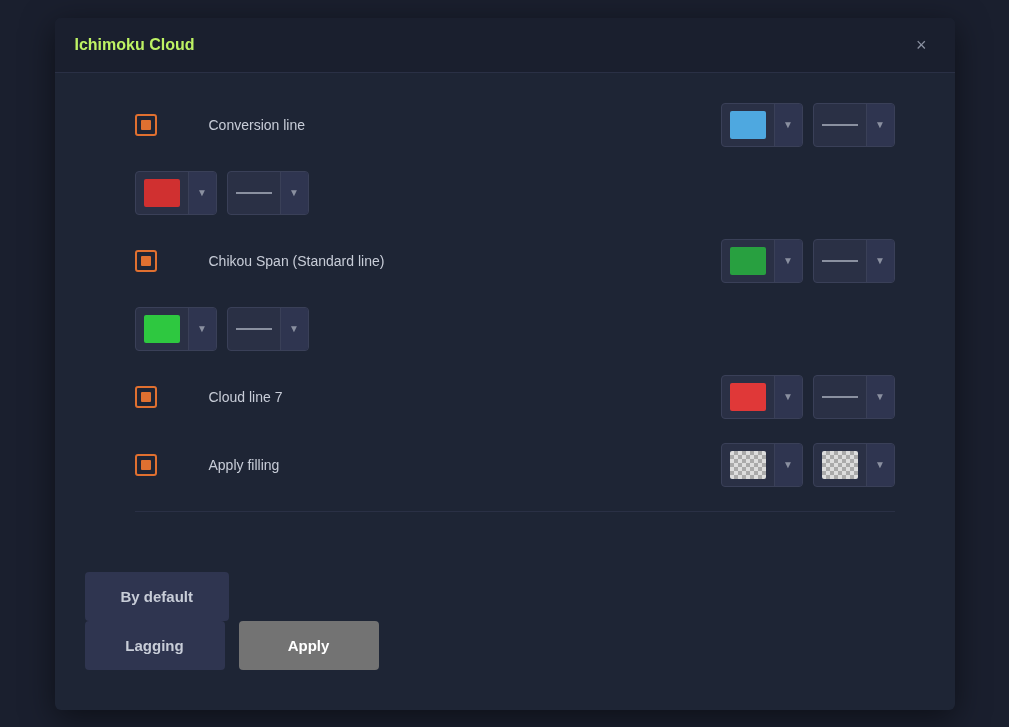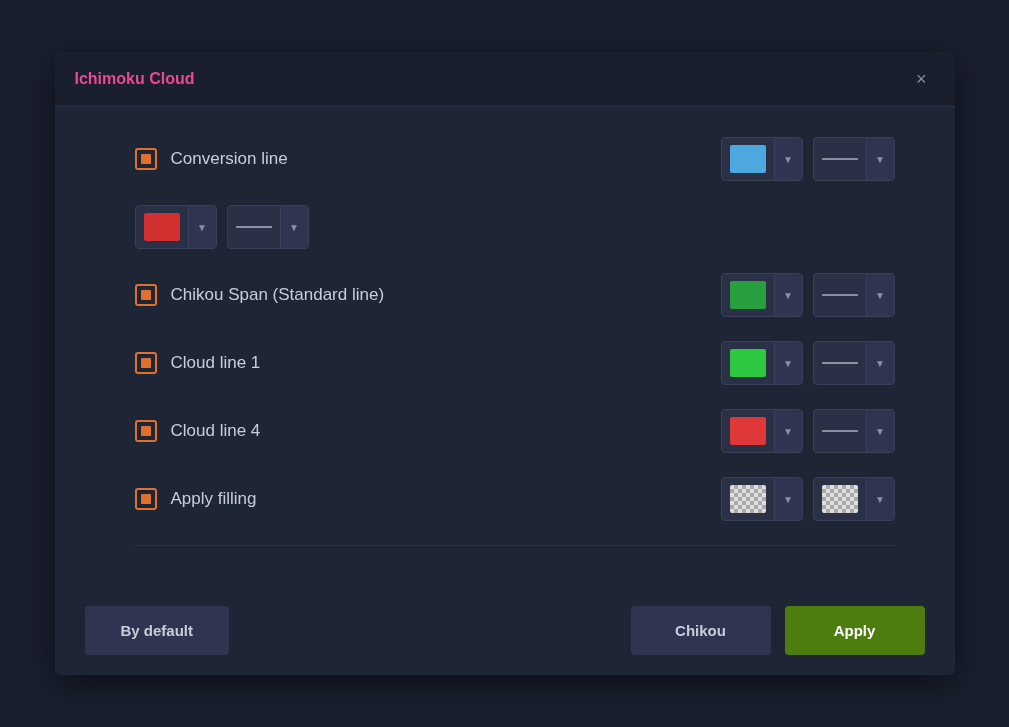--- a/index.html
+++ b/index.html
@@ -27,21 +27,21 @@
     .dialog-header {
       background: #1a1f2e;
       padding: 14px 20px;
       display: flex;
       align-items: center;
       justify-content: space-between;
       border-bottom: 1px solid #2a3045;
     }
 
     .dialog-title {
-      color: #ec4899;
+      color: #bef264;
       font-size: 16px;
       font-weight: 600;
     }
 
     .close-btn {
       background: none;
       border: none;
       color: #8a90a0;
       font-size: 18px;
       cursor: pointer;
@@ -81,21 +81,22 @@
 
     .checkbox-inner {
       width: 10px;
       height: 10px;
       background: #e07030;
       border-radius: 1px;
     }
 
     .row-label {
       color: #c8cdd8;
-      font-size: 17px;
+      font-size: 14px;
+      margin-left: 38px;
     }
 
     .row-controls {
       display: flex;
       align-items: center;
       gap: 10px;
     }
 
     .color-dropdown {
       display: flex;
@@ -169,24 +170,25 @@
       background-color: #ddd;
     }
 
     .divider {
       border: none;
       border-top: 1px solid #2a3045;
       margin: 10px 0 24px;
     }
 
     .dialog-footer {
-      padding: 16px 30px 20px;
-      display: flex;
-      align-items: center;
+      padding: 16px 30px 40px;
+      display: flex;
+      align-items: flex-start;
       justify-content: space-between;
+      flex-direction: column;
     }
 
     .footer-left {}
     .footer-right {
       display: flex;
       gap: 14px;
     }
 
     .btn {
       padding: 16px 36px;
@@ -202,21 +204,21 @@
       color: #c8cdd8;
     }
 
     .btn-cancel {
       background: #2f3550;
       color: #c8cdd8;
       min-width: 140px;
     }
 
     .btn-apply {
-      background: #4d7c0f;
+      background: #737373;
       color: #fff;
       min-width: 140px;
     }
   </style>
 </head>
 <body>
 
 <div class="dialog">
   <div class="dialog-header">
     <span class="dialog-title">Ichimoku Cloud</span>
@@ -280,47 +282,41 @@
             </div>
             <div class="line-dropdown">
               <div class="line-swatch">
                 <div class="line-swatch-inner"></div>
               </div>
               <div class="dropdown-arrow">▼</div>
             </div>
           </div>
         </div>
         <div class="row">
+          <div class="row-controls">
+            <div class="color-dropdown">
+              <div class="color-swatch">
+                <div class="color-swatch-inner" style="background: rgb(46, 200, 64);"></div>
+              </div>
+              <div class="dropdown-arrow">▼</div>
+            </div>
+            <div class="line-dropdown">
+              <div class="line-swatch">
+                <div class="line-swatch-inner"></div>
+              </div>
+              <div class="dropdown-arrow">▼</div>
+            </div>
+          </div>
+        </div>
+        <div class="row">
           <div class="row-left">
             <div class="checkbox-icon">
               <div class="checkbox-inner"></div>
             </div>
-            <span class="row-label">Cloud line 1</span>
-          </div>
-          <div class="row-controls">
-            <div class="color-dropdown">
-              <div class="color-swatch">
-                <div class="color-swatch-inner" style="background: rgb(46, 200, 64);"></div>
-              </div>
-              <div class="dropdown-arrow">▼</div>
-            </div>
-            <div class="line-dropdown">
-              <div class="line-swatch">
-                <div class="line-swatch-inner"></div>
-              </div>
-              <div class="dropdown-arrow">▼</div>
-            </div>
-          </div>
-        </div>
-        <div class="row">
-          <div class="row-left">
-            <div class="checkbox-icon">
-              <div class="checkbox-inner"></div>
-            </div>
-            <span class="row-label">Cloud line 4</span>
+            <span class="row-label">Cloud line 7</span>
           </div>
           <div class="row-controls">
             <div class="color-dropdown">
               <div class="color-swatch">
                 <div class="color-swatch-inner" style="background: rgb(224, 56, 56);"></div>
               </div>
               <div class="dropdown-arrow">▼</div>
             </div>
             <div class="line-dropdown">
               <div class="line-swatch">
@@ -355,17 +351,17 @@
       </div>
 
     <hr class="divider">
   </div>
 
   <div class="dialog-footer">
     <div class="footer-left">
       <button class="btn btn-default">By default</button>
     </div>
     <div class="footer-right">
-      <button class="btn btn-cancel">Chikou</button>
+      <button class="btn btn-cancel">Lagging</button>
       <button class="btn btn-apply">Apply</button>
     </div>
   </div>
 </div>
 
 </body></html>

